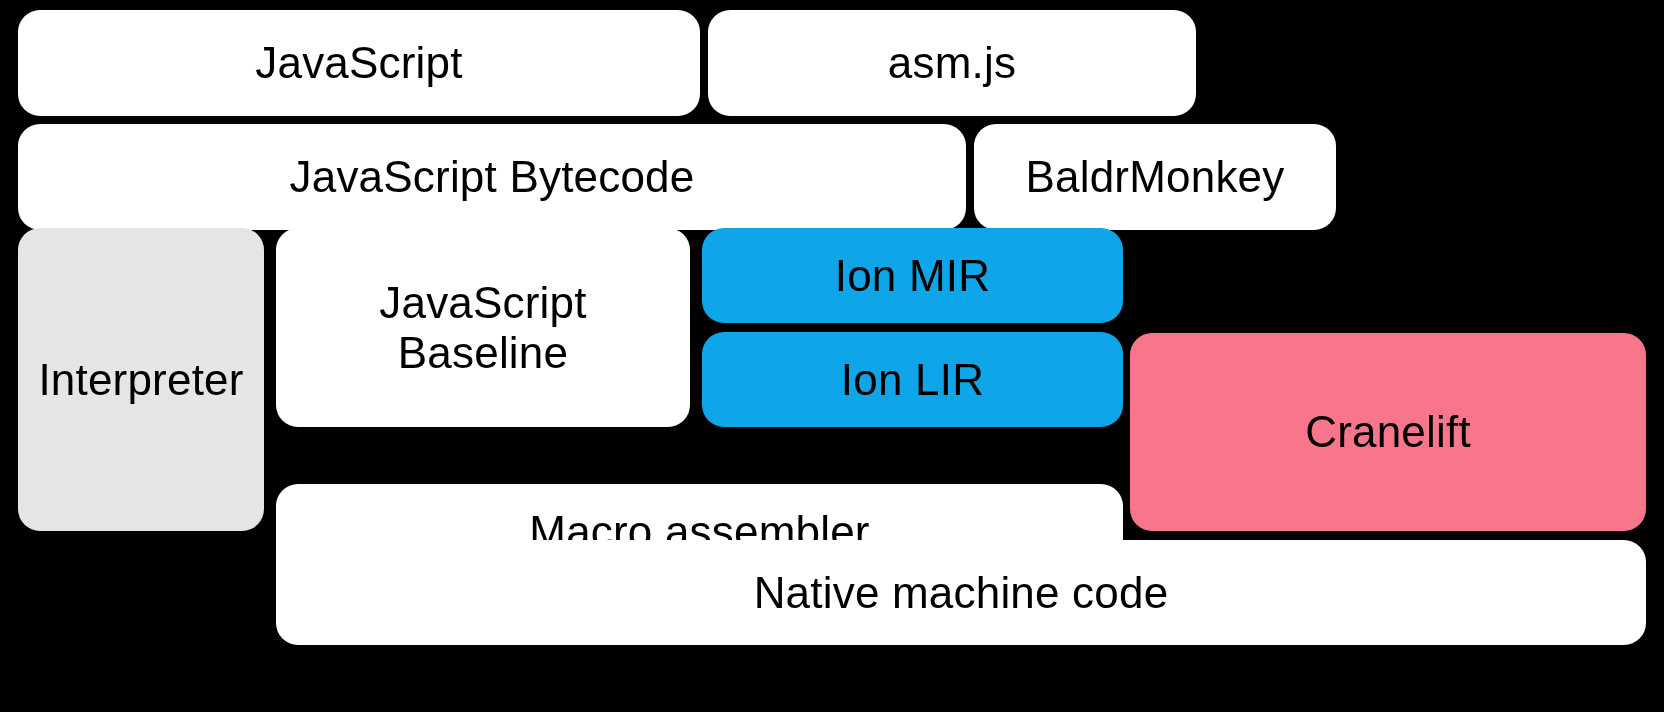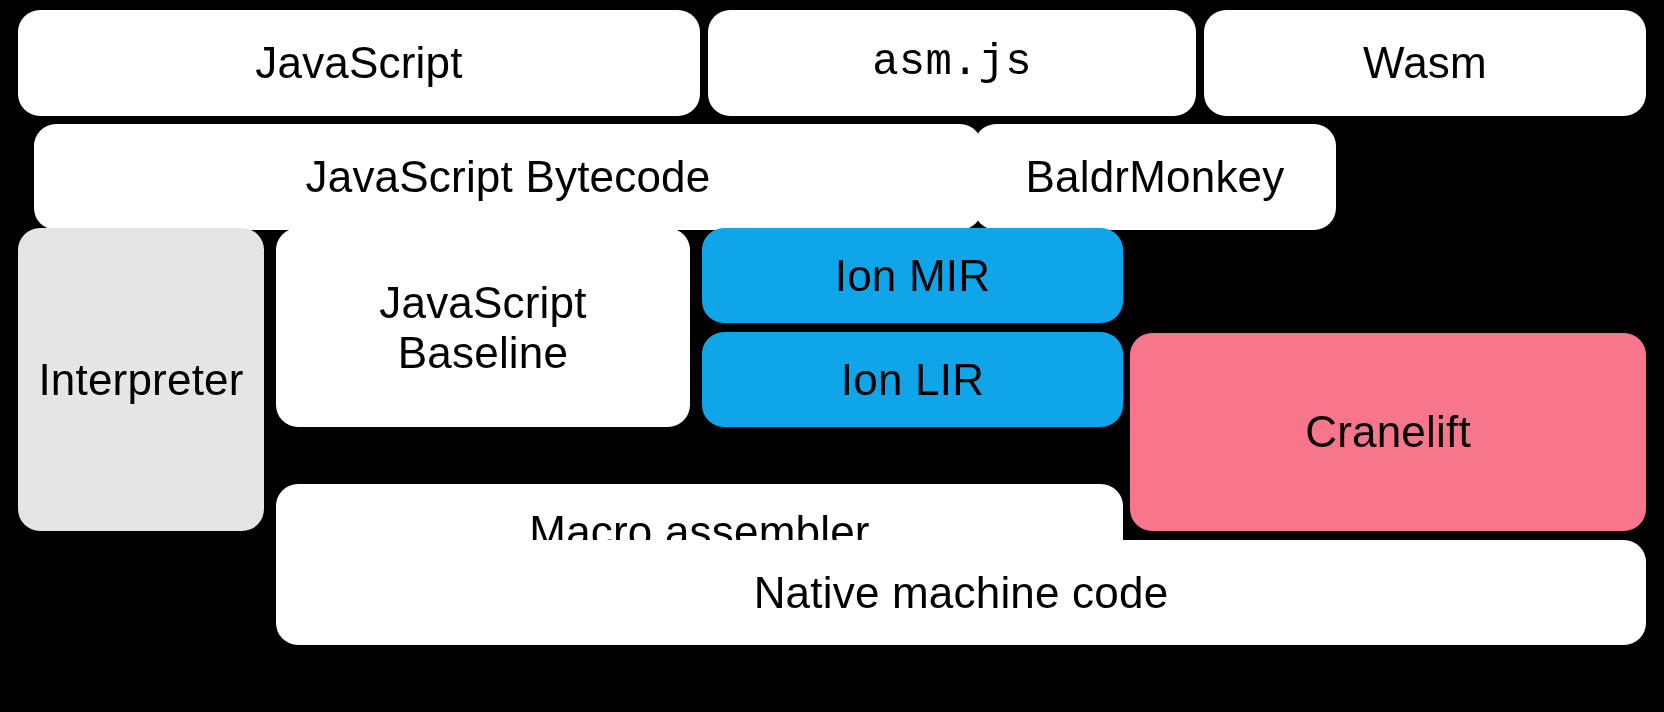--- a/index.html
+++ b/index.html
@@ -45,28 +45,25 @@
   }
 </style>
 </head>
 <body>
 
 <div id="stage">
 
   <div class="node white" style="left:18px;  top:10px;  width:682px;  height:106px;">
     <span class="label">JavaScript</span>
   </div>
-  <div class="node white" style="left:708px; top:10px;  width:488px;  height:106px;font-family:Liberation Mono, monospace;">
+  <div class="node white" style="left:708px; top:10px;  width:488px;  height:106px;">
     <span class="label">asm.js</span>
   </div>
-  <div class="node white" style="left:1204px; top:10px; width:442px;  height:106px;">
-    <span class="label">Wasm</span>
-  </div>
 
-  <div class="node white" style="left:34px;  top:124px; width:948px;  height:106px;">
+  <div class="node white" style="left:18px;  top:124px; width:948px;  height:106px;">
     <span class="label">JavaScript Bytecode</span>
   </div>
   <div class="node white" style="left:974px;  top:124px; width:362px; height:106px;">
     <span class="label">BaldrMonkey</span>
   </div>
 
   <div class="node grey" style="left:18px;  top:228px; width:246px;  height:303px;">
     <span class="label">Interpreter</span>
   </div>
   <div class="node white" style="left:276px; top:228px; width:414px;  height:199px;">

